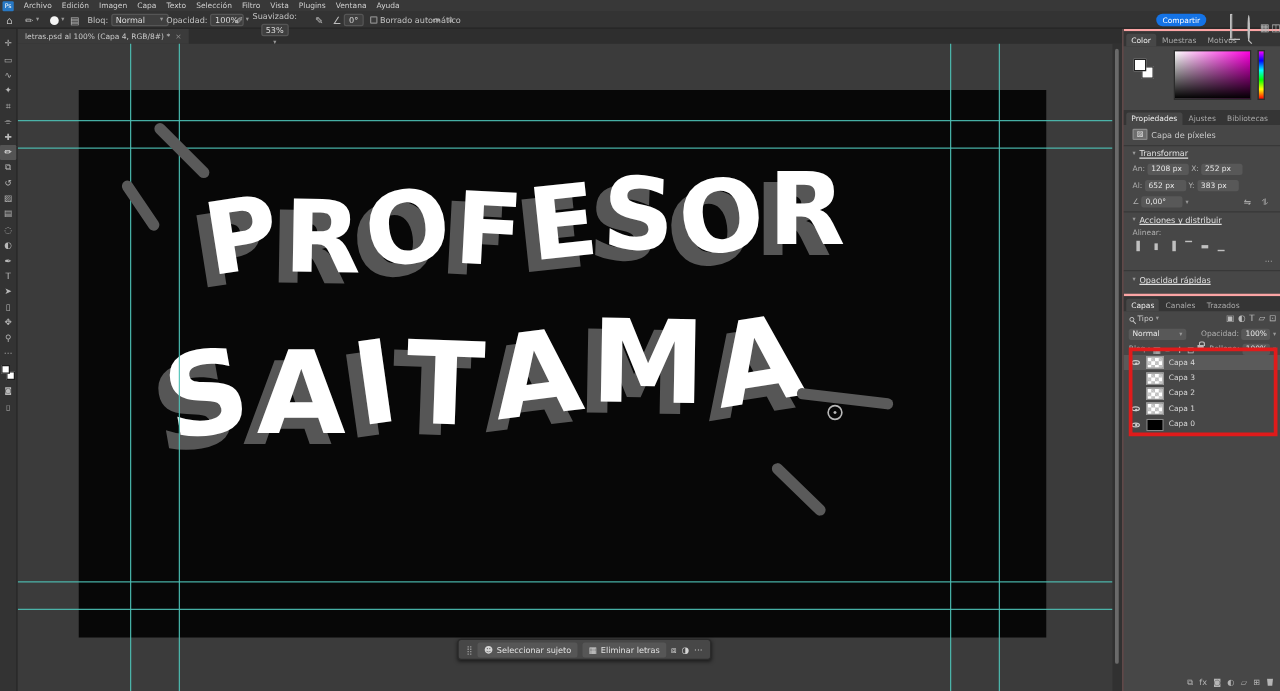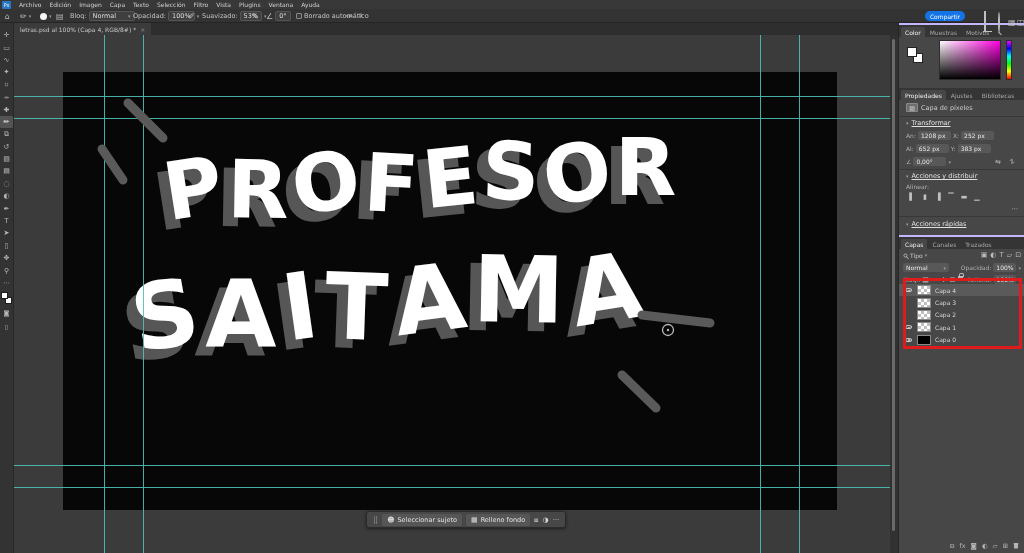--- a/index.html
+++ b/index.html
@@ -68,21 +68,21 @@
   
   #taskbar { position:absolute; left:352px; top:488px; height:17px; background:#474747;
     border:1px solid #2b2b2b; border-radius:3px; display:flex; align-items:center; gap:4px;
     padding:0 6px; z-index:10; box-shadow:0 1px 3px rgba(0,0,0,.5); }
   #taskbar .grip { color:#9a9a9a; font-size:7px; }
   .tb-btn { background:#565656; border-radius:2px; height:12px; display:flex; align-items:center;
     gap:3px; padding:0 5px; font-size:6.5px; color:#e2e2e2; white-space:nowrap; }
   .tb-ico { font-size:7px; color:#d5d5d5; }
 
   
-  #panels { position:absolute; left:898px; top:23px; width:126px; height:530px; background:#c4b5fd;
+  #panels { position:absolute; left:898px; top:23px; width:126px; height:530px; background:#fca5a5;
     border-left:1px solid #272727; z-index:20; color:#cfcfcf; }
   .panel { position:absolute; left:0; width:126px; background:#474747; }
   .tabrow { height:12px; background:#353535; display:flex; align-items:flex-end; gap:1px; padding-left:2px; }
   .ptab { font-size:6px; color:#a8a8a8; padding:2px 4px 1px; white-space:nowrap; }
   .ptab.active { background:#474747; color:#efefef; border-radius:2px 2px 0 0; }
   #color-panel { top:2px; height:63px; }
   #swatch-pair { position:absolute; left:8px; top:22px; width:16px; height:16px; }
   #swatch-pair .sw { position:absolute; width:10px; height:10px; background:#fff; border:1px solid #222; }
   #swatch-pair .sw.b { right:0; bottom:0; } #swatch-pair .sw.f { left:0; top:0; }
   #grad-field { position:absolute; left:40px; top:15px; width:62px; height:40px;
@@ -176,21 +176,21 @@
     <div class="opt" style="left:133px;">
         <span>Opacidad:</span>
       <span class="field">
           <span>100%</span>
         </span>
         <span class="caret">▾</span>
       </div>
     <div class="opt" style="left:188px;">
         <span class="oicon">✐</span>
       </div>
-    <div class="opt" style="left:202px;">
+    <div class="opt" style="left:202px;flex-direction:column;">
         <span>Suavizado:</span>
       <span class="field">
           <span>53%</span>
         </span>
         <span class="caret">▾</span>
       </div>
     <div class="opt" style="left:252px;">
         <span class="oicon">✎</span>
       </div>
     <div class="opt" style="left:266px;">
@@ -287,21 +287,21 @@
       </div>
 
     <div id="taskbar">
       <span class="grip">⣿</span>
       <span class="tb-btn">
         <span class="tb-ico">☻</span>
         <span>Seleccionar sujeto</span>
         </span>
       <span class="tb-btn">
         <span class="tb-ico">▦</span>
-        <span>Relleno fondo</span>
+        <span>Eliminar letras</span>
         </span>
       <span class="tb-ico">⧈</span>
       <span class="tb-ico">◑</span>
       <span class="tb-ico">···</span>
     </div>
   </div>
 
   <div id="panels">
 
     <div class="panel" id="color-panel">
@@ -368,21 +368,21 @@
           <span class="al-ico">▔</span>
           <span class="al-ico">▬</span>
           <span class="al-ico">▁</span>
         </div>
       <div class="prow" style="top:117px; justify-content:flex-end;">
         <span style="color:#b5b5b5;">···</span>
         </div>
       <div class="divider" style="top:128px;"></div>
       <div class="prow" style="top:132px;">
           <span class="chev">▾</span>
-        <span class="sec-header">Acciones rápidas</span>
+        <span class="sec-header">Opacidad rápidas</span>
         </div>
     </div>
 
     <div class="panel" id="layers-panel" style="height:316px;">
       <div class="tabrow">
           <span class="ptab active">Capas</span>
           <span class="ptab">Canales</span>
           <span class="ptab">Trazados</span>
         </div>
       <div class="lrow" style="top:14px;">

